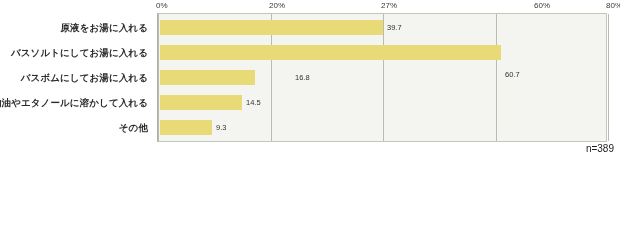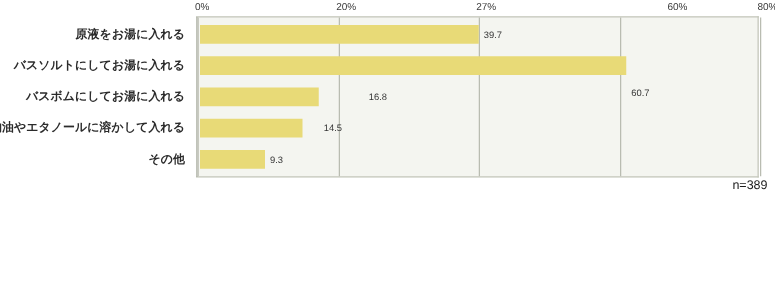--- a/index.html
+++ b/index.html
@@ -157,21 +157,21 @@
       <div class="bar-row" style="top: 27px;">
         <div class="bar" style="width: 341px; background: rgb(232, 218, 119);"></div>
         <div class="bar-value" style="left: 341px; margin-top: 22px;">60.7</div>
       </div>
       <div class="bar-row" style="top: 52px;">
         <div class="bar" style="width: 95px; background: rgb(232, 218, 119);"></div>
         <div class="bar-value" style="left: 95px; padding-left: 40px;">16.8</div>
       </div>
       <div class="bar-row" style="top: 77px;">
         <div class="bar" style="width: 82px; background: rgb(232, 218, 119);"></div>
-        <div class="bar-value" style="left: 82px; margin-left: 13px;">14.5</div>
+        <div class="bar-value" style="left: 82px;">14.5</div>
       </div>
       <div class="bar-row" style="top: 102px;">
         <div class="bar" style="width: 52px; background: rgb(232, 218, 119);"></div>
         <div class="bar-value" style="left: 52px; text-align: center;">9.3</div>
       </div>
     </div>
 
   <div class="sample-note">n=389</div>
 
 </div>

